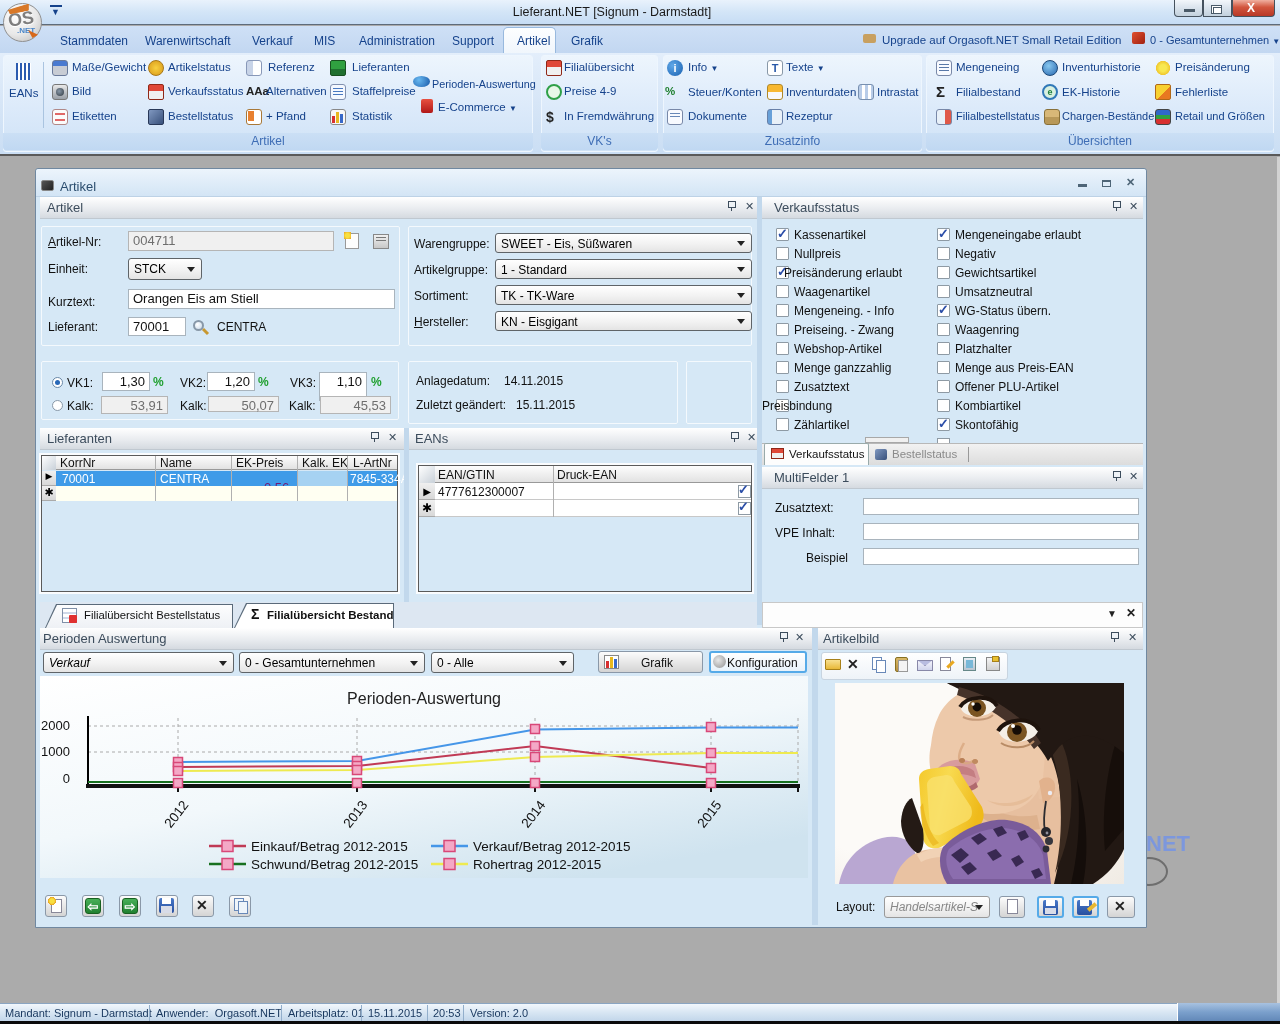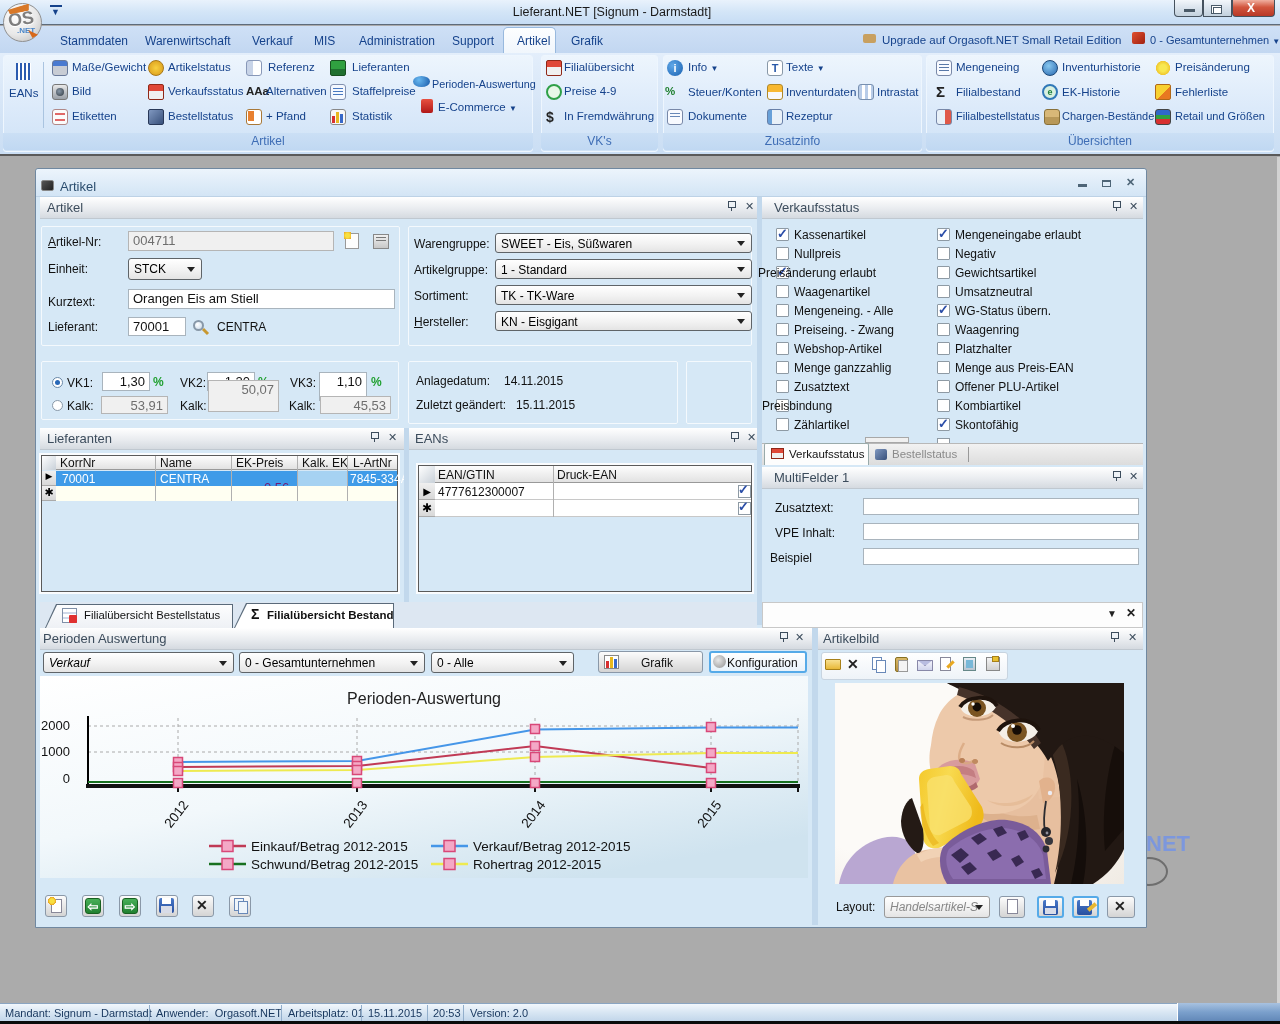--- a/index.html
+++ b/index.html
@@ -228,21 +228,21 @@
 <div class="lbl" style="left:180px;top:376px">VK2:</div>
 <div class="inp" style="left:207px;top:372px;width:48px;height:19px;text-align:right">1,20</div>
 <div class="lbl" style="left:258px;top:375px;color:#20a030;font-weight:bold">%</div>
 <div class="lbl" style="left:290px;top:376px">VK3:</div>
 <div class="inp" style="left:319px;top:372px;width:48px;height:29px;text-align:right">1,10</div>
 <div class="lbl" style="left:371px;top:375px;color:#20a030;font-weight:bold">%</div>
 <div class="abs" style="left:52px;top:400px;width:11px;height:11px;border-radius:50%;border:1px solid #8898a8;background:#fff"></div>
 <div class="lbl" style="left:67px;top:399px">Kalk:</div>
 <div class="inp dis" style="left:101px;top:396px;width:67px;height:18px;text-align:right">53,91</div>
 <div class="lbl" style="left:180px;top:399px">Kalk:</div>
-<div class="inp dis" style="left:208px;top:380px;width:71px;height:32px;text-align:right">50,07</div>
+<div class="inp dis" style="left:208px;top:396px;width:71px;height:16px;text-align:right">50,07</div>
 <div class="lbl" style="left:289px;top:399px">Kalk:</div>
 <div class="inp dis" style="left:320px;top:396px;width:71px;height:18px;text-align:right">45,53</div>
 <div class="lbl" style="left:416px;top:374px">Anlagedatum:</div>
 <div class="lbl" style="left:504px;top:374px">14.11.2015</div>
 <div class="lbl" style="left:416px;top:398px">Zuletzt geändert:</div>
 <div class="lbl" style="left:516px;top:398px">15.11.2015</div>
 
 <div class="pcap" style="left:40px;top:428px;width:364px;padding-left:7px">Lieferanten</div>
 <div class="pin" style="left:370px;top:431px"></div>
 <div class="px" style="left:388px;top:431px">✕</div>
@@ -295,25 +295,25 @@
 <div class="abs" style="left:757px;top:197px;width:5px;height:428px;background:#c2d8ec"></div>
 <div class="pcap" style="left:762px;top:197px;width:381px;padding-left:12px">Verkaufsstatus</div>
 <div class="pin" style="left:1112px;top:200px"></div>
 <div class="px" style="left:1129px;top:200px">✕</div>
 <div id="checks">
 <div class="chk on" style="left:776px;top:228px"></div>
       <div class="lbl" style="left:794px;top:228px">Kassenartikel</div>
 <div class="chk" style="left:776px;top:247px"></div>
       <div class="lbl" style="left:794px;top:247px">Nullpreis</div>
 <div class="chk on" style="left:776px;top:266px"></div>
-      <div class="lbl" style="left:758px;top:266px">Preisänderung erlaubt</div>
+      <div class="lbl" style="left:784px;top:266px">Preisänderung erlaubt</div>
 <div class="chk" style="left:776px;top:285px"></div>
       <div class="lbl" style="left:794px;top:285px">Waagenartikel</div>
 <div class="chk" style="left:776px;top:304px"></div>
-      <div class="lbl" style="left:794px;top:304px">Mengeneing. - Alle</div>
+      <div class="lbl" style="left:794px;top:304px">Mengeneing. - Info</div>
 <div class="chk" style="left:776px;top:323px"></div>
       <div class="lbl" style="left:794px;top:323px">Preiseing. - Zwang</div>
 <div class="chk" style="left:776px;top:342px"></div>
       <div class="lbl" style="left:794px;top:342px">Webshop-Artikel</div>
 <div class="chk" style="left:776px;top:361px"></div>
       <div class="lbl" style="left:794px;top:361px">Menge ganzzahlig</div>
 <div class="chk" style="left:776px;top:380px"></div>
       <div class="lbl" style="left:794px;top:380px">Zusatztext</div>
 <div class="chk" style="left:776px;top:399px"></div>
       <div class="lbl" style="left:762px;top:399px">Preisbindung</div>
@@ -353,21 +353,21 @@
 <div class="tx" style="left:892px;top:448px;font-size:11.5px;color:#8a8a8a">Bestellstatus</div>
 <div class="abs" style="left:968px;top:447px;width:1px;height:15px;background:#999"></div>
 
 <div class="pcap" style="left:762px;top:467px;width:381px;padding-left:12px">MultiFelder 1</div>
 <div class="pin" style="left:1112px;top:470px"></div>
 <div class="px" style="left:1129px;top:470px">✕</div>
 <div class="lbl" style="left:775px;top:501px">Zusatztext:</div>
 <div class="inp" style="left:863px;top:498px;width:276px;height:17px"></div>
 <div class="lbl" style="left:775px;top:526px">VPE Inhalt:</div>
 <div class="inp" style="left:863px;top:523px;width:276px;height:17px"></div>
-<div class="lbl" style="left:770px;top:551px">Beispiel</div>
+<div class="lbl" style="left:806px;top:551px">Beispiel</div>
 <div class="inp" style="left:863px;top:548px;width:276px;height:17px"></div>
 
 <div class="abs" style="left:40px;top:602px;width:717px;height:26px;background:#dde7f2"></div>
 <div class="abs" style="left:762px;top:602px;width:381px;height:26px;background:#fdfdfd;border:1px solid #c8c8c8"></div>
 <div class="tx" style="left:1107px;top:608px;font-size:10px;color:#222">▼</div>
 <div class="tx" style="left:1126px;top:606px;font-size:12px;font-weight:bold;color:#222">✕</div>
 <div class="abs" style="left:45px;top:604px;width:188px;height:24px;background:#5a6a7a;clip-path:polygon(11px 0,100% 0,100% 100%,0 100%)"></div>
 <div class="abs" style="left:46px;top:605px;width:186px;height:23px;background:linear-gradient(#fdfdfe,#eef1f5);clip-path:polygon(11px 0,100% 0,100% 100%,0 100%)"></div>
 <div class="abs" style="left:62px;top:608px;width:15px;height:15px;background:repeating-linear-gradient(#fff 0 3px,#d0d8e8 3px 5px);border:1px solid #8090a8"></div>
 <div class="abs" style="left:69px;top:615px;width:8px;height:8px;background:#e03030;border-radius:1px"></div>

